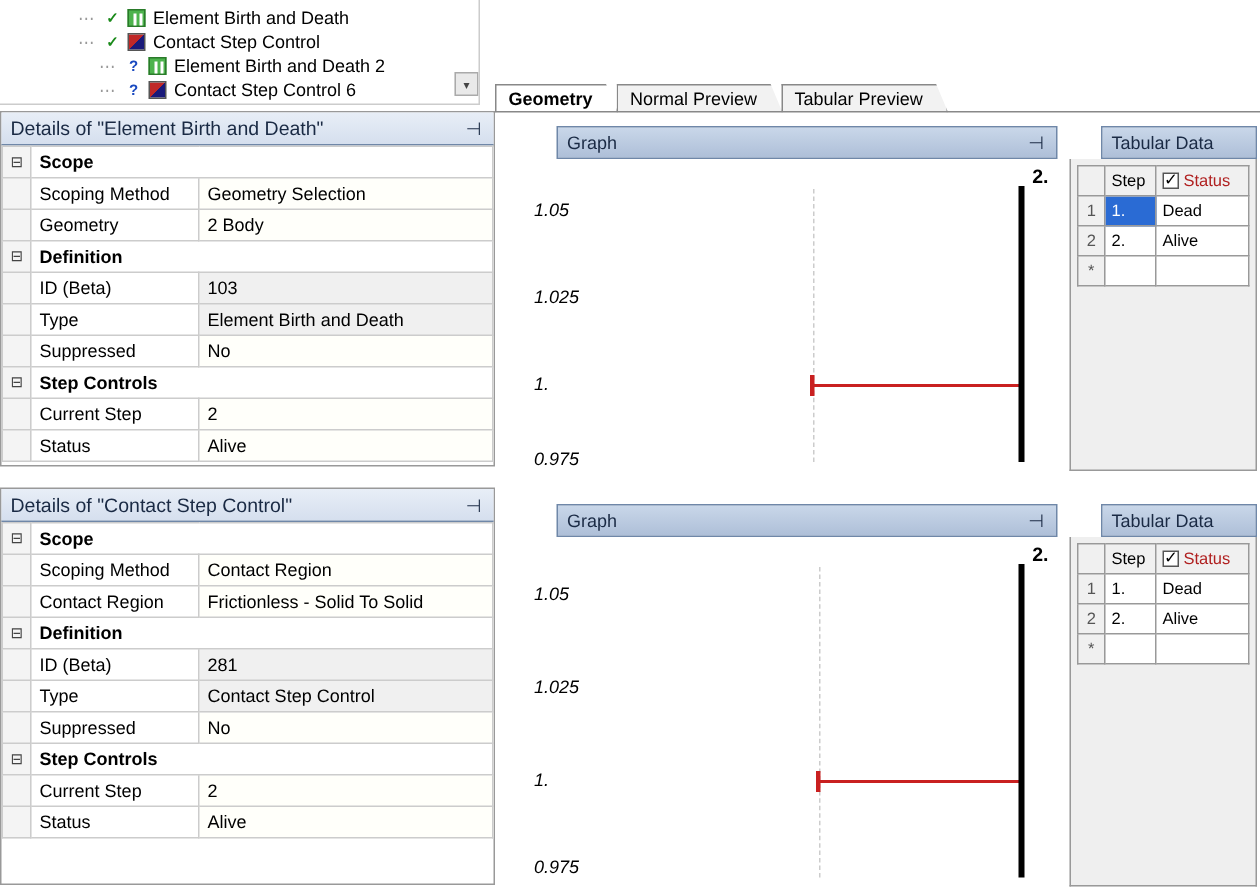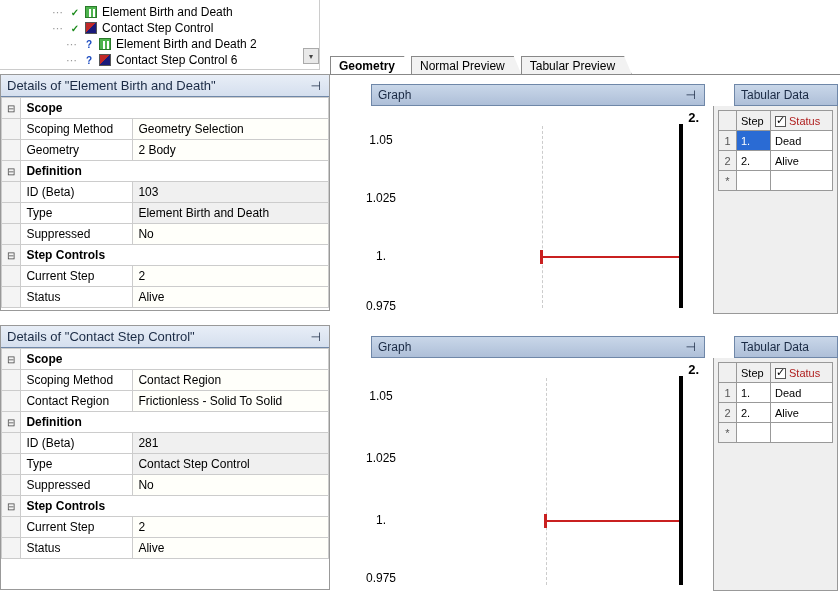--- a/index.html
+++ b/index.html
@@ -193,23 +193,24 @@
   .plot .step-label {
     position: absolute;
     right: 6px; top: 4px;
     font-weight: bold;
     font-size: 13px;
   }
   .plot .ytick {
     position: absolute;
     right: calc(100% - 56px);
     width: 50px;
-    text-align: center;
+    text-align: left;
     font-size: 12px;
     transform: translateY(-50%);
+    font-style: italic;
   }
   .plot .grid-v {
     position: absolute;
     top: 20px; bottom: 4px;
     border-left: 1px dashed #ccc;
   }
   .plot .series {
     position: absolute;
     border-top: 2px solid #c92020;
   }

